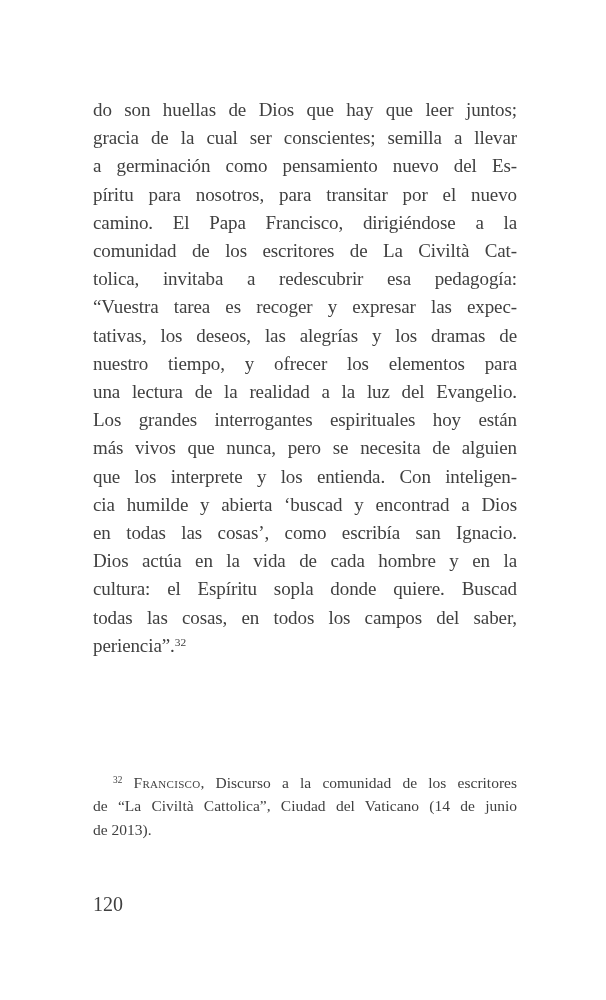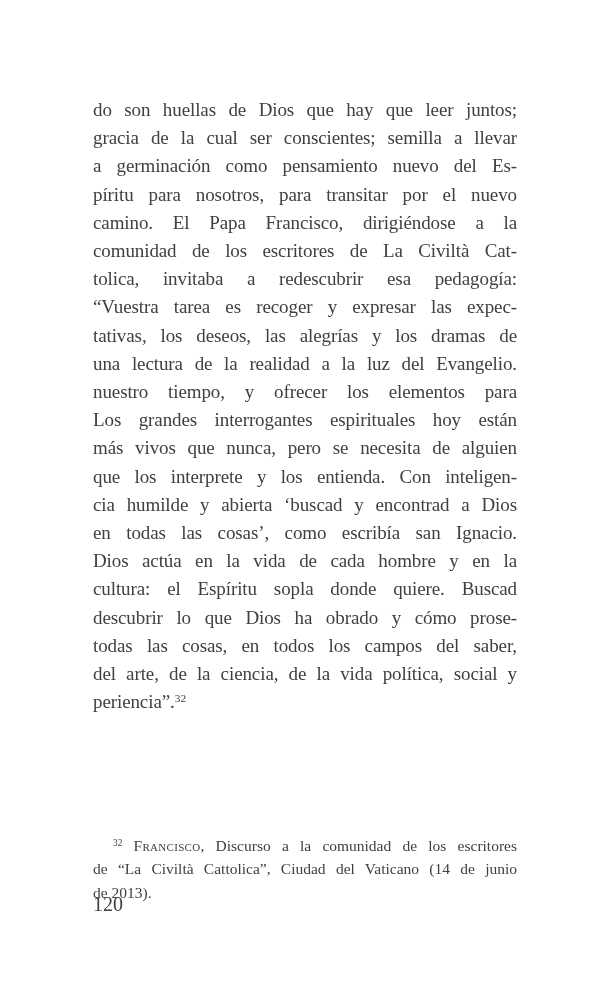--- a/index.html
+++ b/index.html
@@ -21,21 +21,21 @@
     left: 93px;
     top: 96px;
     width: 424px;
     font-size: 19px;
     line-height: 28.2px;
     letter-spacing: -0.1px;
   }
   .footnote {
     position: absolute;
     left: 93px;
-    top: 834px;
+    top: 771px;
     width: 424px;
     font-size: 15.5px;
     line-height: 23.4px;
   }
   .page-number {
     position: absolute;
     left: 93px;
     top: 893px;
     font-size: 20px;
     text-align: right;
@@ -68,32 +68,30 @@
   <div class="body-text">
       <div class="ln"><span>do son huellas de Dios que hay que leer juntos;</span></div>
       <div class="ln"><span>gracia de la cual ser conscientes; semilla a llevar</span></div>
       <div class="ln"><span>a germinación como pensamiento nuevo del Es-</span></div>
       <div class="ln"><span>píritu para nosotros, para transitar por el nuevo</span></div>
       <div class="ln"><span>camino. El Papa Francisco, dirigiéndose a la</span></div>
       <div class="ln"><span>comunidad de los escritores de </span><span class="i">La Civiltà Cat-</span></div>
       <div class="ln"><span class="i">tolica</span><span>, invitaba a redescubrir esa pedagogía:</span></div>
       <div class="ln"><span>“Vuestra tarea es recoger y expresar las expec-</span></div>
       <div class="ln"><span>tativas, los deseos, las alegrías y los dramas de</span></div>
+      <div class="ln"><span>nuestro tiempo, y ofrecer los elementos para</span></div>
       <div class="ln"><span>una lectura de la realidad a la luz del Evangelio.</span></div>
-      <div class="ln"><span>nuestro tiempo, y ofrecer los elementos para</span></div>
       <div class="ln"><span>Los grandes interrogantes espirituales hoy están</span></div>
       <div class="ln"><span>más vivos que nunca, pero se necesita de alguien</span></div>
       <div class="ln"><span>que los interprete y los entienda. Con inteligen-</span></div>
       <div class="ln"><span>cia humilde y abierta ‘buscad y encontrad a Dios</span></div>
       <div class="ln"><span>en todas las cosas’, como escribía san Ignacio.</span></div>
       <div class="ln"><span>Dios actúa en la vida de cada hombre y en la</span></div>
       <div class="ln"><span>cultura: el Espíritu sopla donde quiere. Buscad</span></div>
-      <div class="ln"><span>descubrir lo que Dios ha obrado y cómo prose-</span></div>
       <div class="ln"><span>todas las cosas, en todos los campos del saber,</span></div>
-      <div class="ln"><span>del arte, de la ciencia, de la vida política, social y</span></div>
       <div class="ln last"><span>periencia”.</span><span class="sup">32</span></div>
     </div>
 
   <div class="footnote">
       <div class="ln indent"><span class="sup">32</span><span> </span><span class="sc">Francisco</span><span>, </span><span class="i">Discurso a la comunidad de los escritores</span></div>
       <div class="ln"><span class="i">de “La Civiltà Cattolica”</span><span>, Ciudad del Vaticano (14 de junio</span></div>
       <div class="ln last"><span>de 2013).</span></div>
     </div>
 
   <div class="page-number">120</div>

